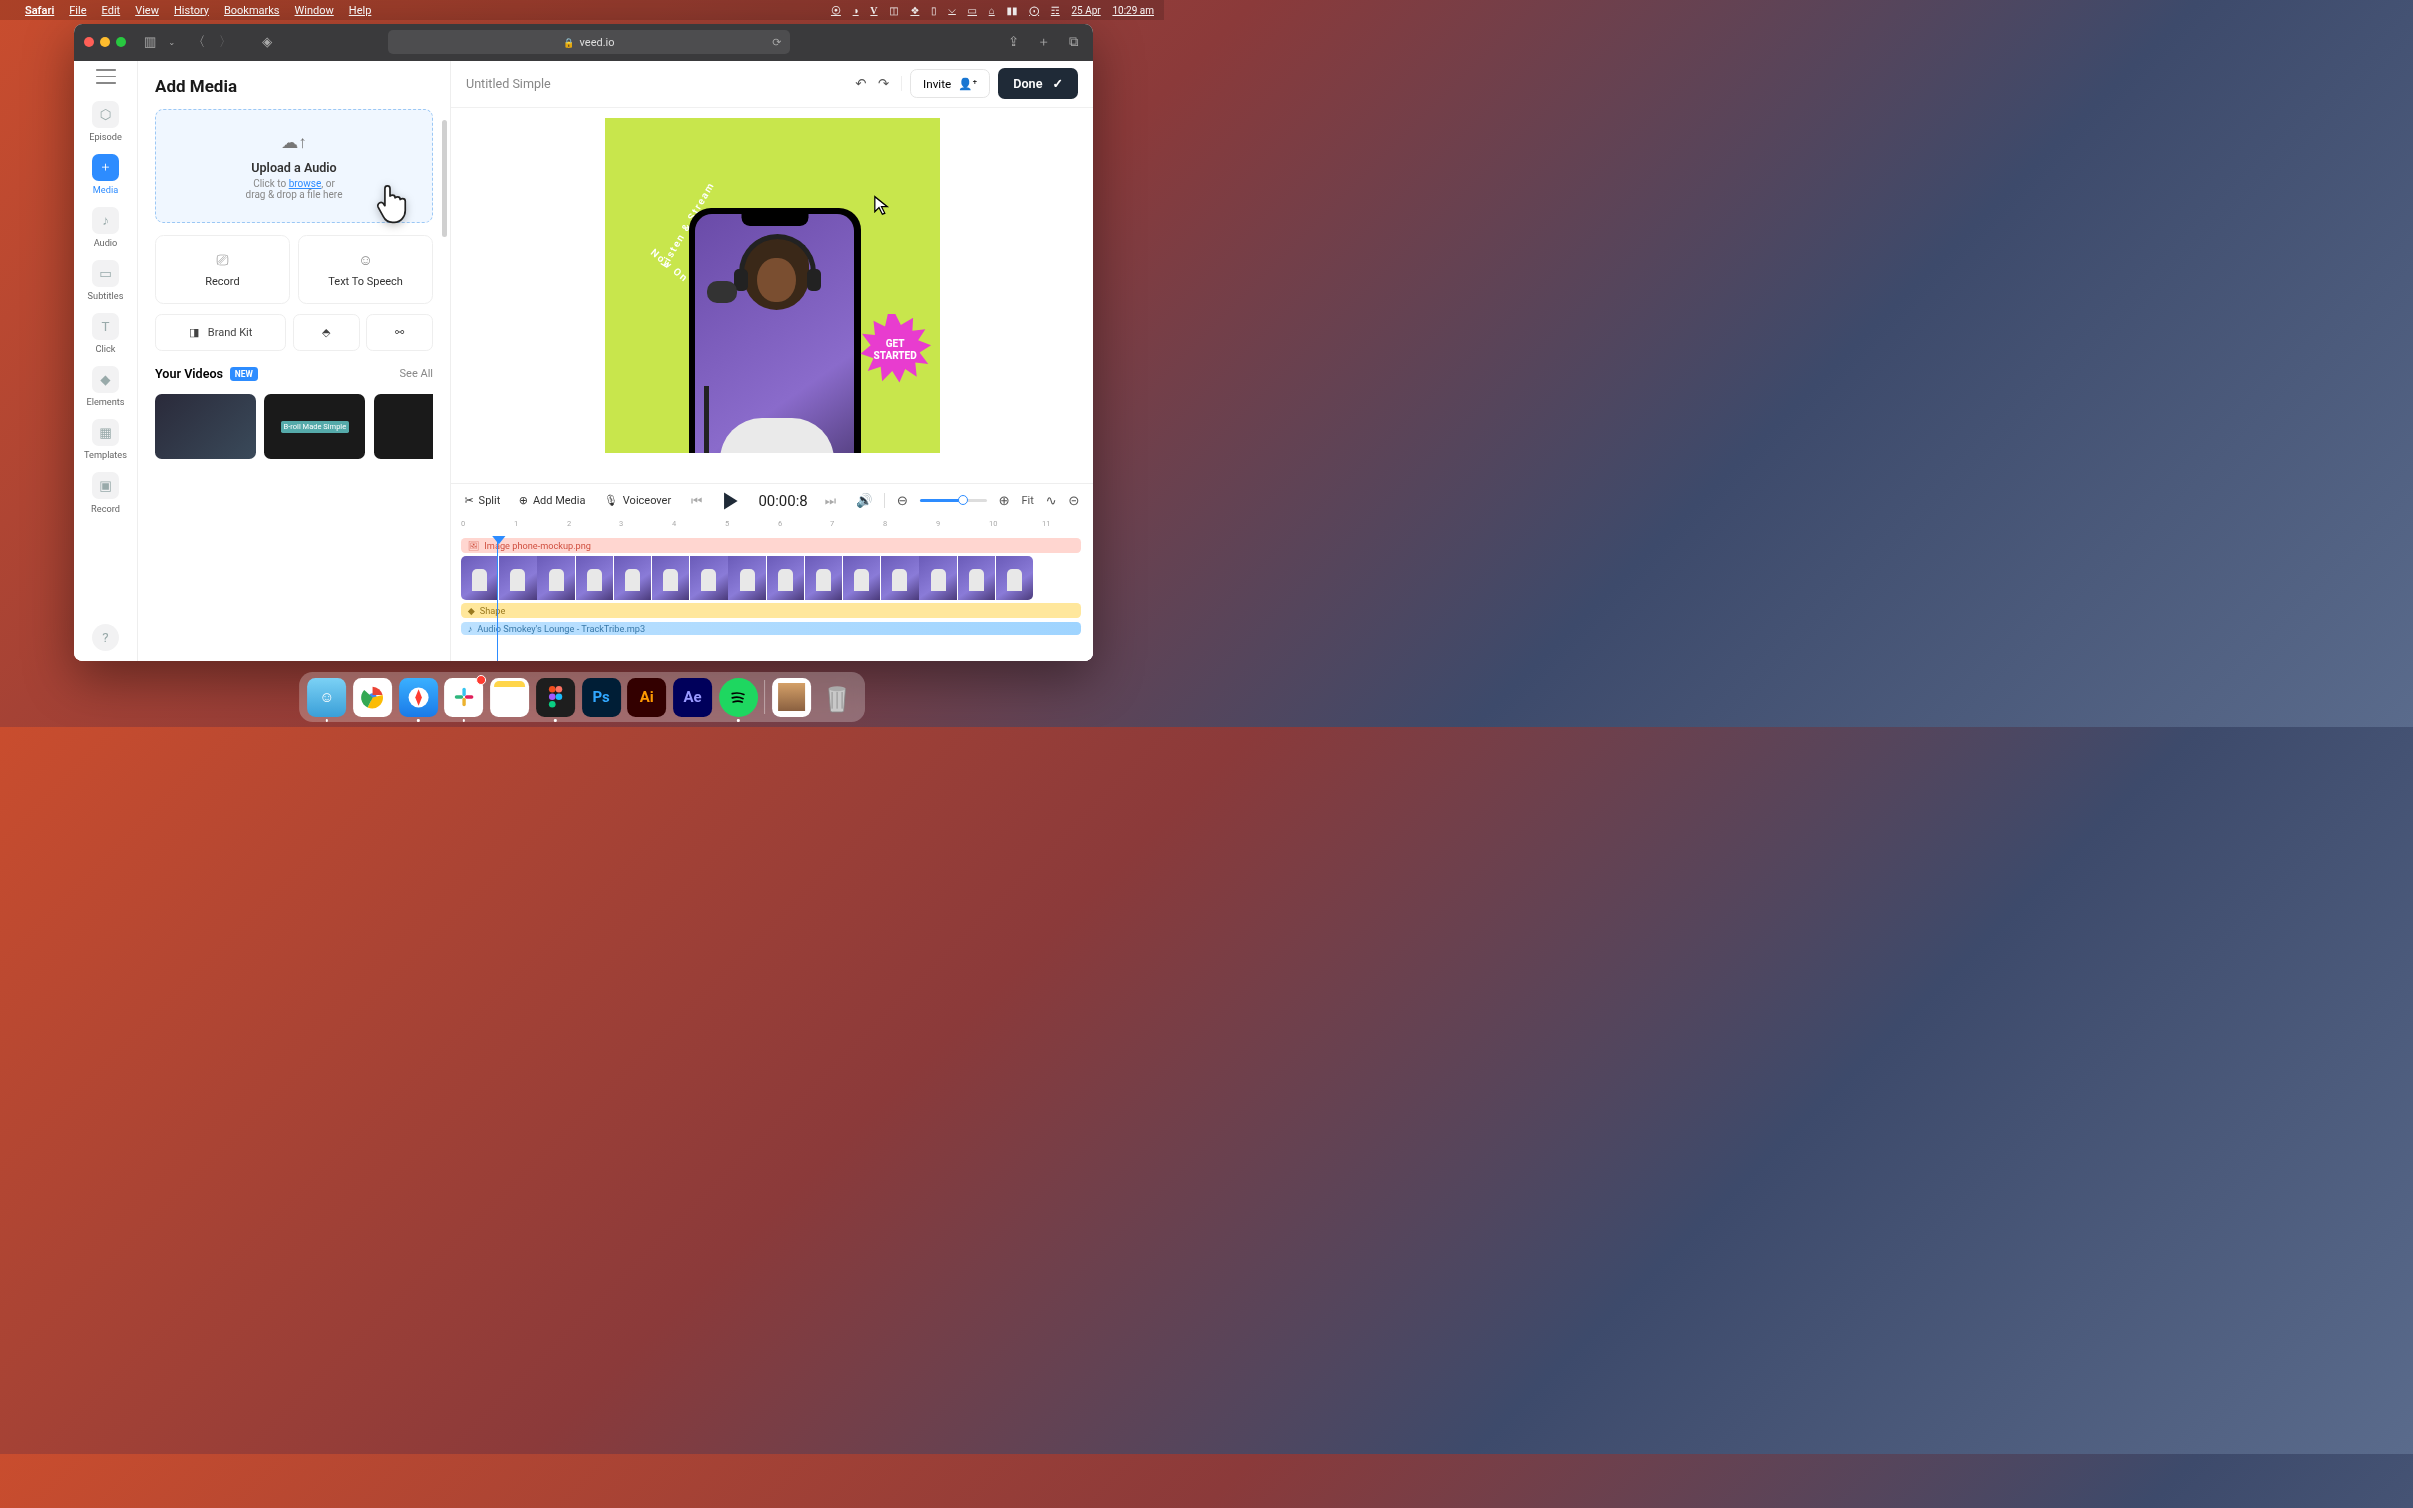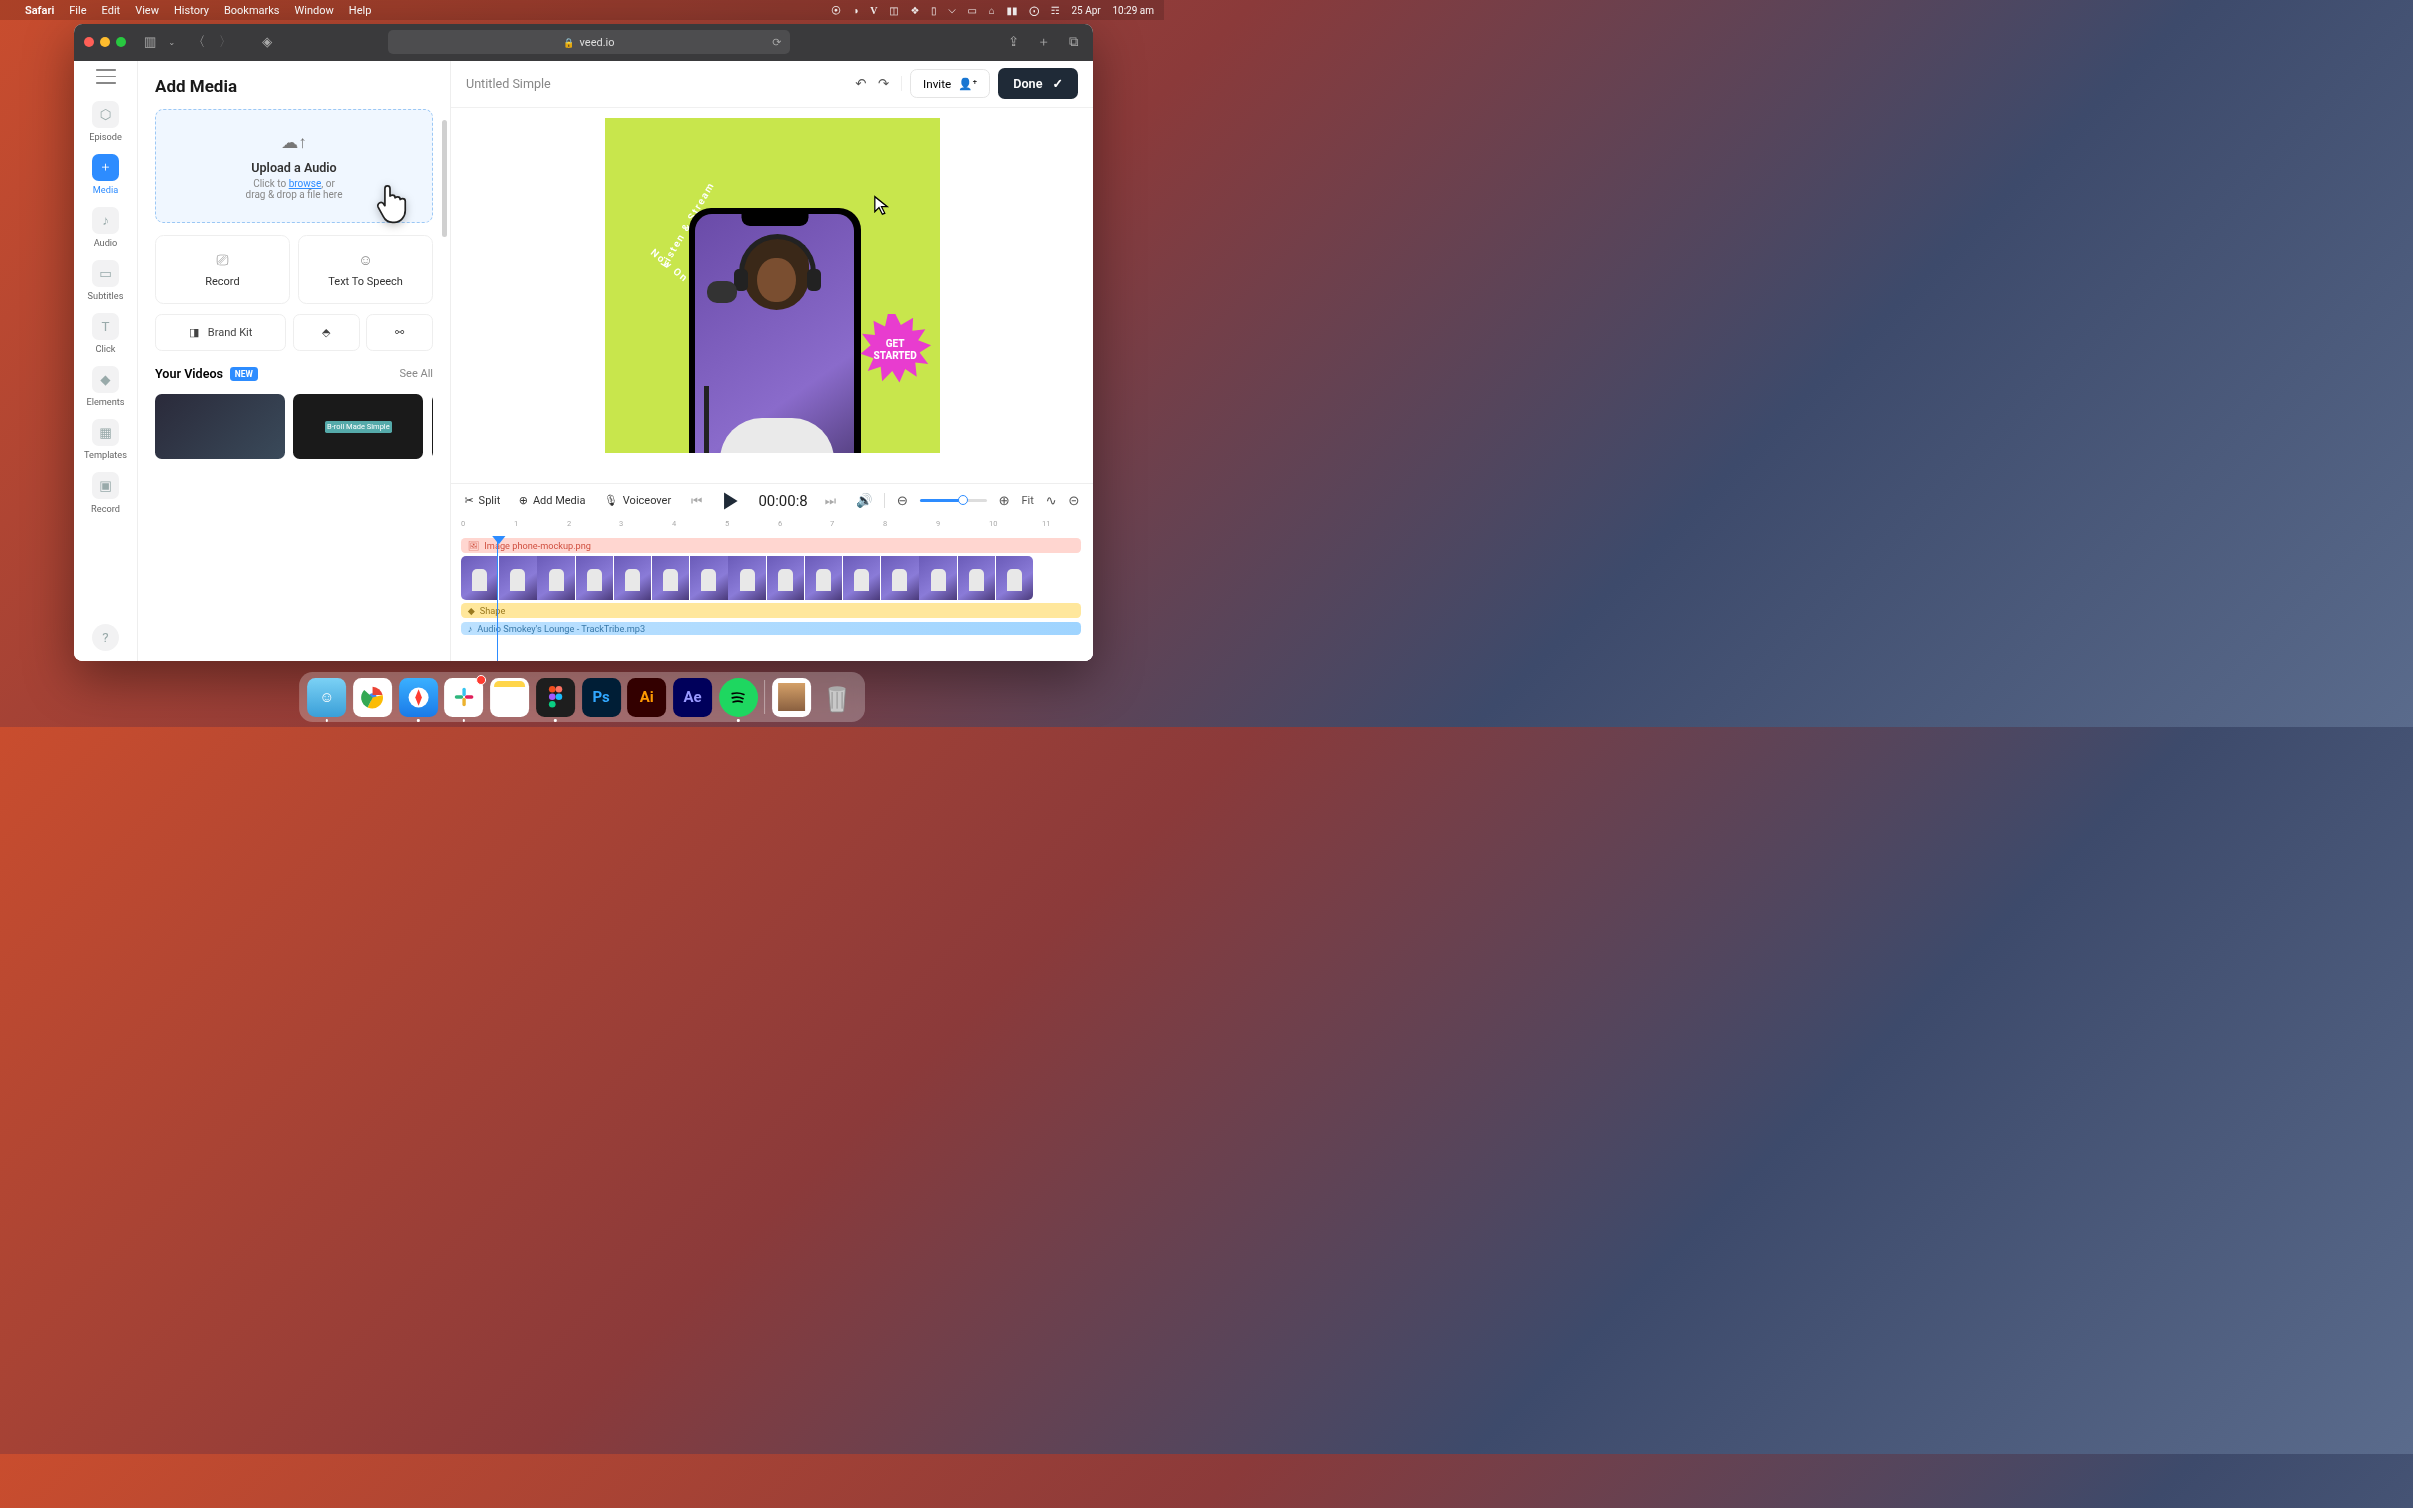--- a/index.html
+++ b/index.html
@@ -1,19 +1,19 @@
 <!DOCTYPE html>
 <html style="font-size:13.4px"><head>
 <meta charset="utf-8">
 <style>
   * { box-sizing: border-box; margin: 0; padding: 0; font-family: -apple-system, BlinkMacSystemFont, "Segoe UI", Roboto, Helvetica, Arial, sans-serif; }
   body { width: 1164px; height: 727px; background: linear-gradient(135deg, #c94d2e 0%, #8b3a3a 40%, #3d4a6b 70%, #5a6b8c 100%); overflow: hidden; position: relative; }
   
   
-  .menubar { height: 20px; background: rgba(0,0,0,0.15); display: flex; align-items: center; padding: 0 10px; color: #fff; font-size: 11px; gap: 15px; }
+  .menubar { height: 20px; background: rgba(0,0,0,0.15); display: flex; align-items: center; padding: 0 10px; color: #fff; font-size: 11px; gap: 15px; text-decoration: underline; }
   .menubar .left { display: flex; gap: 15px; align-items: center; }
   .menubar .right { margin-left: auto; display: flex; gap: 11.7px; align-items: center; font-size: 10px; }
   .menubar .right span { opacity: 0.95; }
   .menubar .app { font-weight: 600; }
   .apple { font-size: 12.6px; }
   
   
   .safari { position: absolute; top: 23.5px; left: 74px; width: 1019px; height: 637px; background: #fff; border-radius: 8.4px; overflow: hidden; box-shadow: 0 17px 50px rgba(0,0,0,0.4); display: flex; flex-direction: column; }
   .toolbar { height: 37px; background: #3a3a3c; display: flex; align-items: center; padding: 0 10px; gap: 8.4px; }
   .traffic { display: flex; gap: 5.9px; margin-right: 6.7px; }
@@ -55,21 +55,21 @@
   .card .ic { font-size: 15px; color: #888; margin-bottom:6.7px; }
   .card .lab { font-size: 11px; color: #333; }
   .threebtn { display: flex; gap: 6.7px; margin-bottom: 15px; }
   .smbtn { border: 0.8px solid #eee; border-radius: 6.7px; height: 37px; display: flex; align-items: center; justify-content: center; font-size: 11px; color: #444; flex:1; gap:8.4px; cursor:pointer;}
   .smbtn.flex2{ flex:2; }
   .section-head { display: flex; align-items: center; gap: 6.7px; margin-bottom: 13px; }
   .section-head h3 { font-size: 12.6px; font-weight: 600; }
   .badge { background: #2d8cff; color: #fff; font-size: 8.4px; font-weight:700; padding: 1.7px 5px; border-radius: 3.4px; }
   .seeall { margin-left: auto; font-size: 11px; color: #888; cursor:pointer; }
   .thumbs { display: flex; gap: 8.4px; overflow:hidden; }
-  .thumb { width: 130px; height: 65px; background: #1a1a1a; border-radius: 6.7px; flex-shrink:0; position:relative; display:flex; align-items:center; justify-content:center; }
+  .thumb { width: 101px; height: 65px; background: #1a1a1a; border-radius: 6.7px; flex-shrink:0; position:relative; display:flex; align-items:center; justify-content:center; }
   .thumb.t1 { background:linear-gradient(135deg,#2a2a3a,#3a4a5a); }
   .thumb.t2 { background:#1a1a1a; }
   .thumb .chip { background:#5aa; color:#fff; font-size:7.5px; padding:1.7px 2.5px; border-radius:1.7px; }
   .scrolltrack { position:absolute; right:3.4px; top:59px; width:5px; height:117px; background:#d0d0d0; border-radius:2.5px; }
   
   
   .canvas-area { flex: 1; display: flex; flex-direction: column; background:#fff; }
   .canvas-topbar { height: 47px; display: flex; align-items: center; padding: 0 15px; gap: 10px; border-bottom: 0.8px solid #f0f0f0; }
   .proj-title { font-size: 12.6px; color: #888; }
   .ctb-right { margin-left: auto; display: flex; align-items:center; gap: 8.4px; }

